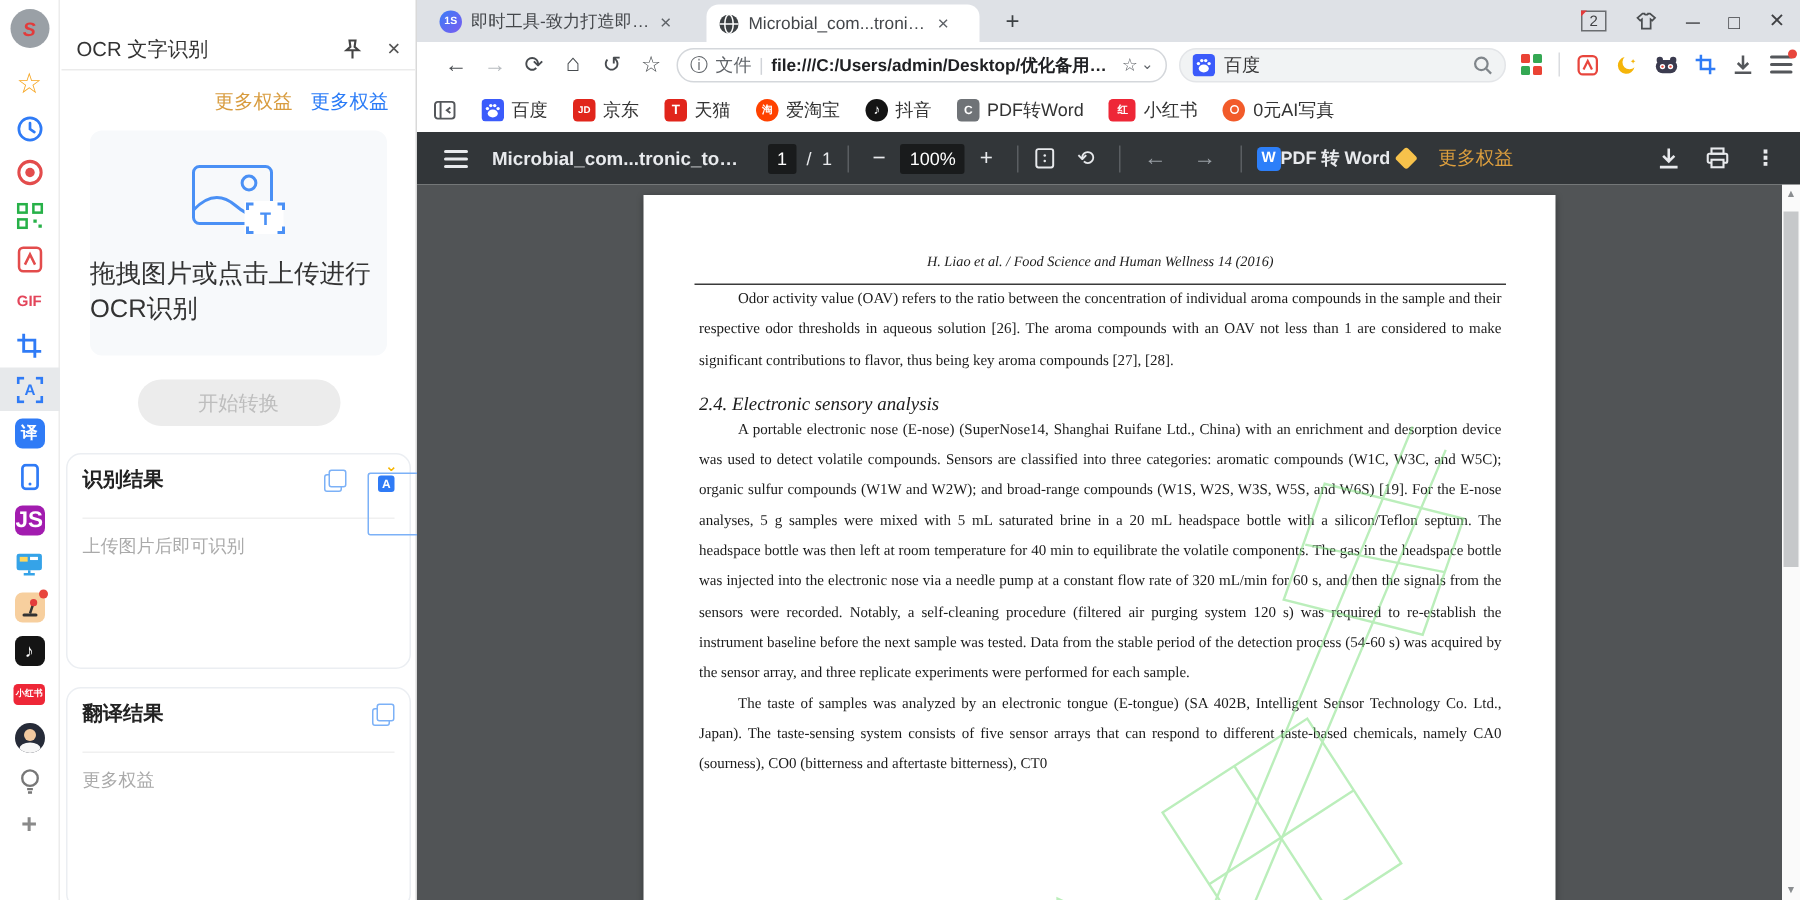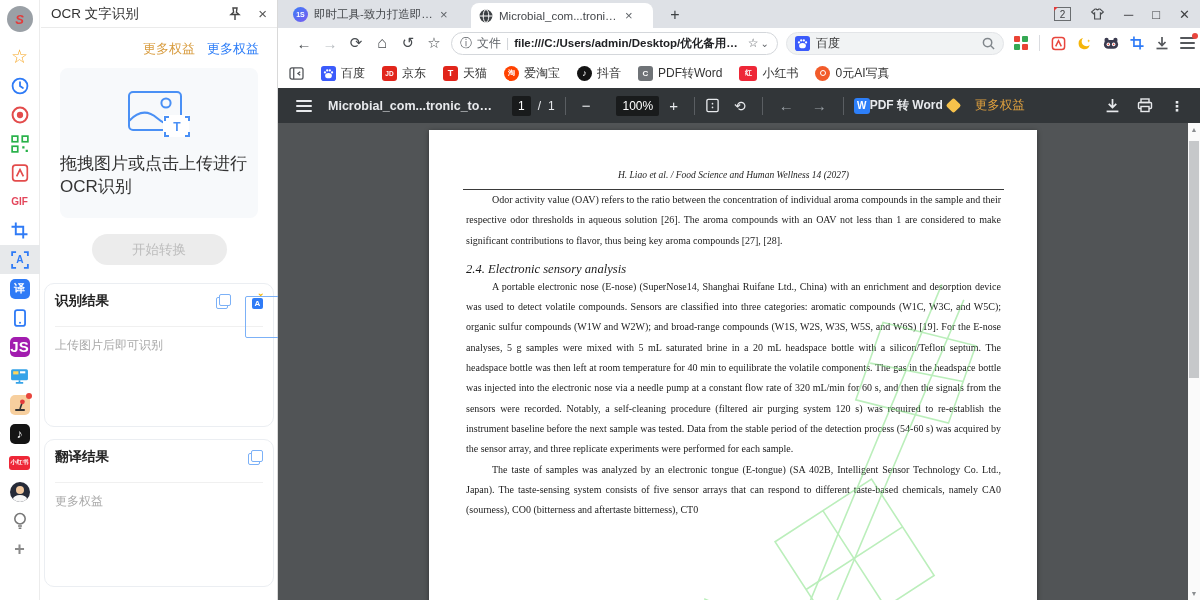--- a/index.html
+++ b/index.html
@@ -11,21 +11,21 @@
   .rail{position:absolute;left:0;top:0;width:40px;height:600px;background:#fff;border-right:1px solid #ececec;display:flex;flex-direction:column;align-items:center;padding-top:6px;}
   .rail .logo{width:26px;height:26px;border-radius:50%;background:#9aa0a6;color:#e23b3b;font-size:13px;font-weight:bold;display:flex;align-items:center;justify-content:center;margin-bottom:10px;font-style:italic;}
   .railcell{width:40px;height:29px;display:flex;align-items:center;justify-content:center;}
   .railcell.sel{background:#e7e9eb;}
   .sqicon{width:20px;height:20px;border-radius:5px;color:#fff;display:flex;align-items:center;justify-content:center;font-weight:bold;}
   .gif{color:#e3455a;font-weight:bold;font-size:10px;}
   .plusglyph{color:#8a8a8a;font-size:18px;font-weight:bold;}
 
   
   .panel{position:absolute;left:41px;top:0;width:237px;height:600px;background:#fff;border-right:1px solid #d9d9d9;}
-  .panel-h{height:28px;display:flex;align-items:center;border-bottom:1px solid #ebebeb;padding:0 10px;}
+  .panel-h{height:28px;display:flex;align-items:center;border-bottom:1px solid #ebebeb;padding:0 10px;margin-top:19px;}
   .panel-title{font-size:13.5px;color:#333;flex:1;}
   .panel-links{display:flex;justify-content:flex-end;gap:12px;padding:12px 18px 8px 0;font-size:13px;}
   .lnk-or{color:#d89c3f;}
   .lnk-bl{color:#2b7cf7;}
   .dropzone{margin:2px auto 0;width:198px;height:150px;background:#f7f9fb;border-radius:8px;display:flex;flex-direction:column;align-items:center;justify-content:center;gap:14px;}
   .dz-text{font-size:17px;color:#333;}
   .convert{margin:16px auto 0;display:block;width:135px;height:31px;border:none;border-radius:16px;background:#ececec;color:#bdbdbd;font-size:13.5px;}
   .resbox{margin:18px auto 0;width:230px;height:144px;border:1px solid #ebeef2;border-radius:10px;padding:8px 10px;}
   .resbox.second{margin-top:12px;height:148px;}
   .resbox-h{display:flex;align-items:center;border-bottom:1px solid #f0f0f0;padding-bottom:16px;}
@@ -402,21 +402,21 @@
           <i></i>
           <i></i>
           <i></i>
         </span>
       <span class="pdftitle">Microbial_com...tronic_tongue_...</span>
       <span class="darkbox" style="margin-left:16px;">1</span>
       <span style="margin-left:7px;">/</span>
       <span style="margin-left:7px;">1</span>
       <span class="pdfsep"></span>
       <span class="pbtn">−</span>
-      <span class="darkbox" style="margin-left:20px;">100%</span>
+      <span class="darkbox" style="margin-left:4px;">100%</span>
       <span class="pbtn" style="margin-left:4px;">+</span>
       <span class="pdfsep"></span>
       <svg width="15" height="15" viewBox="0 0 16 16" fill="none" stroke="#e8eaed" stroke-width="1.4">
           <rect x="2" y="1.5" width="12" height="13" rx="1.5"></rect>
           <circle cx="8" cy="6" r="0.9" fill="#e8eaed" stroke="none"></circle>
           <circle cx="8" cy="10" r="0.9" fill="#e8eaed" stroke="none"></circle>
         </svg>
       <span class="pbtn" style="margin-left:8px;font-size:14px;">⟲</span>
       <span class="pdfsep"></span>
       <span class="pbtn dim">←</span>
@@ -435,21 +435,21 @@
           <rect x="4" y="1" width="8" height="3.5"></rect>
           <rect x="1.5" y="4.5" width="13" height="6" rx="1"></rect>
           <rect x="4" y="8.5" width="8" height="5" fill="#323639"></rect>
         </svg>
       <span style="margin-left:17px;margin-right:6px;font-size:14px;font-weight:bold;">⋮</span>
     </div>
 
     <div class="pdfarea">
       <div class="page">
         <div class="doc">
-          <div class="runhead">H. Liao et al. / Food Science and Human Wellness 14 (2027)</div>
+          <div class="runhead">H. Liao et al. / Food Science and Human Wellness 14 (2016)</div>
           <hr class="rule">
           <p class="para">Odor activity value (OAV) refers to the ratio between the concentration of individual aroma compounds in the sample and their respective odor thresholds in aqueous solution [26]. The aroma compounds with an OAV not less than 1 are considered to make significant contributions to flavor, thus being key aroma compounds [27], [28].</p>
           <p class="secthead">2.4. Electronic sensory analysis</p>
           <p class="para">A portable electronic nose (E-nose) (SuperNose14, Shanghai Ruifane Ltd., China) with an enrichment and desorption device was used to detect volatile compounds. Sensors are classified into three categories: aromatic compounds (W1C, W3C, and W5C); organic sulfur compounds (W1W and W2W); and broad-range compounds (W1S, W2S, W3S, W5S, and W6S) [19]. For the E-nose analyses, 5 g samples were mixed with 5 mL saturated brine in a 20 mL headspace bottle with a silicon/Teflon septum. The headspace bottle was then left at room temperature for 40 min to equilibrate the volatile components. The gas in the headspace bottle was injected into the electronic nose via a needle pump at a constant flow rate of 320 mL/min for 60 s, and then the signals from the sensors were recorded. Notably, a self-cleaning procedure (filtered air purging system 120 s) was required to re-establish the instrument baseline before the next sample was tested. Data from the stable period of the detection process (54-60 s) was acquired by the sensor array, and three replicate experiments were performed for each sample.</p>
           <p class="para">The taste of samples was analyzed by an electronic tongue (E-tongue) (SA 402B, Intelligent Sensor Technology Co. Ltd., Japan). The taste-sensing system consists of five sensor arrays that can respond to different taste-based chemicals, namely CA0 (sourness), CO0 (bitterness and aftertaste bitterness), CT0</p>
         </div>
         <svg class="watermark" viewBox="0 0 470 330" fill="none" stroke="#84e184" stroke-width="1.6">
           <path d="M20 250L85 150L150 250M48 215h75"></path>
           <path d="M175 140h115v115H175zM232 140v115M175 197h115"></path>
           <path d="M320 65L385 15L450 85L385 135zM352 42L420 108"></path>

